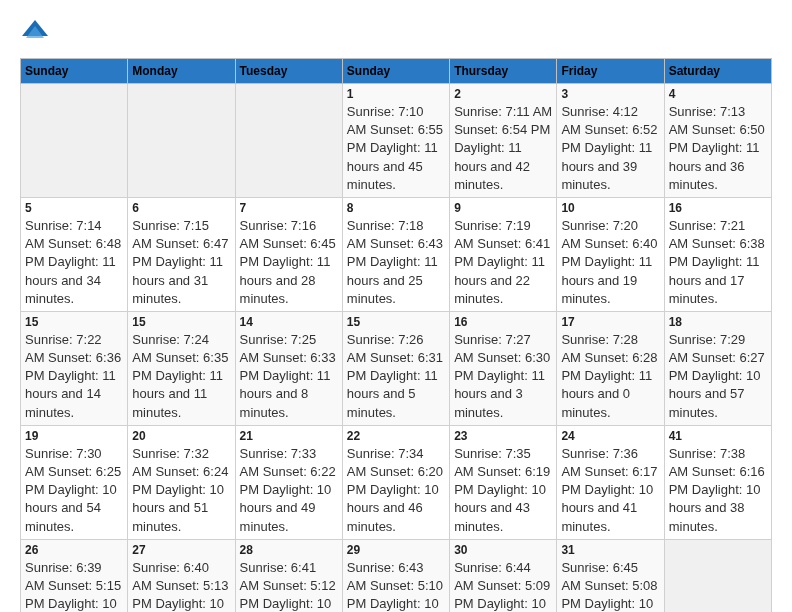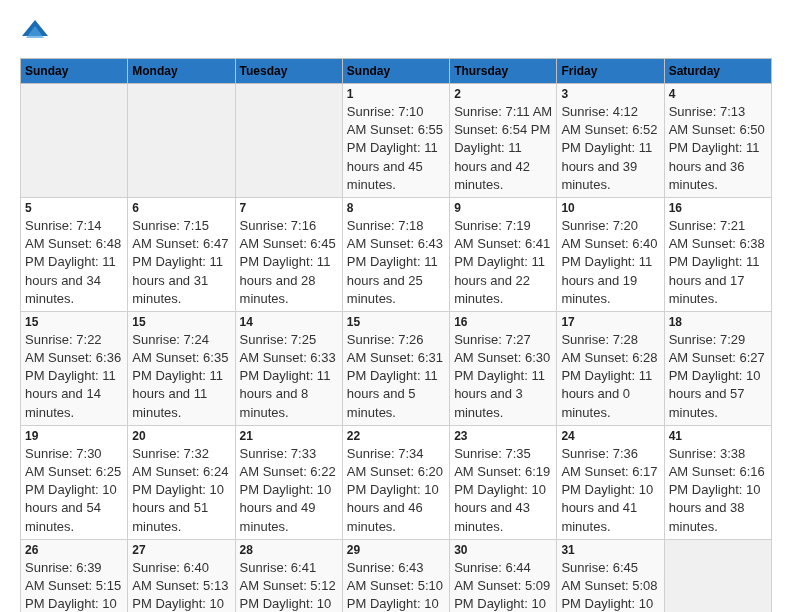--- a/index.html
+++ b/index.html
@@ -310,21 +310,21 @@
           </td>
           <td>
             <span class="day-number">24</span>
             <div class="day-info">Sunrise: 7:36 AM
 Sunset: 6:17 PM
 Daylight: 10 hours
 and 41 minutes.</div>
           </td>
           <td>
             <span class="day-number">41</span>
-            <div class="day-info">Sunrise: 3:38 AM
+            <div class="day-info">Sunrise: 7:38 AM
 Sunset: 6:16 PM
 Daylight: 10 hours
 and 38 minutes.</div>
           </td>
         </tr>
         <tr>
           <td>
             <span class="day-number">26</span>
             <div class="day-info">Sunrise: 6:39 AM
 Sunset: 5:15 PM

